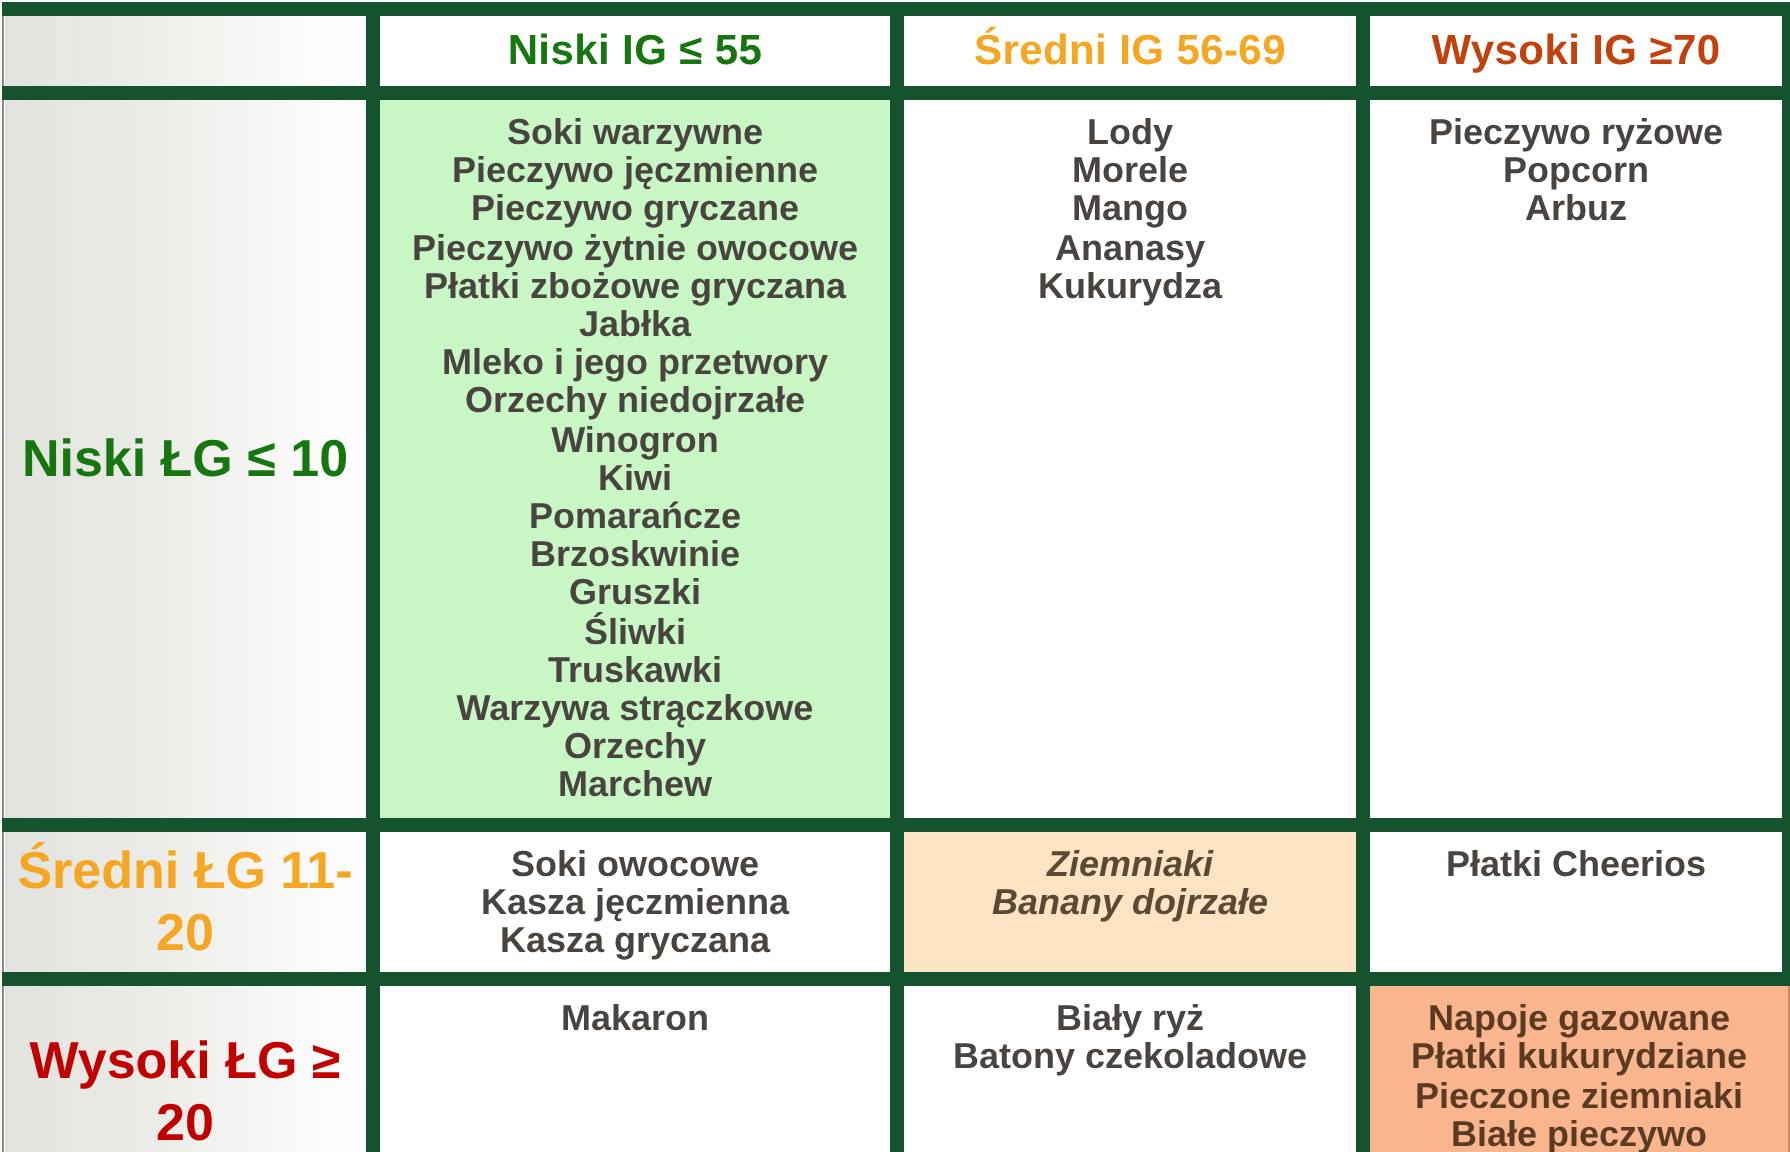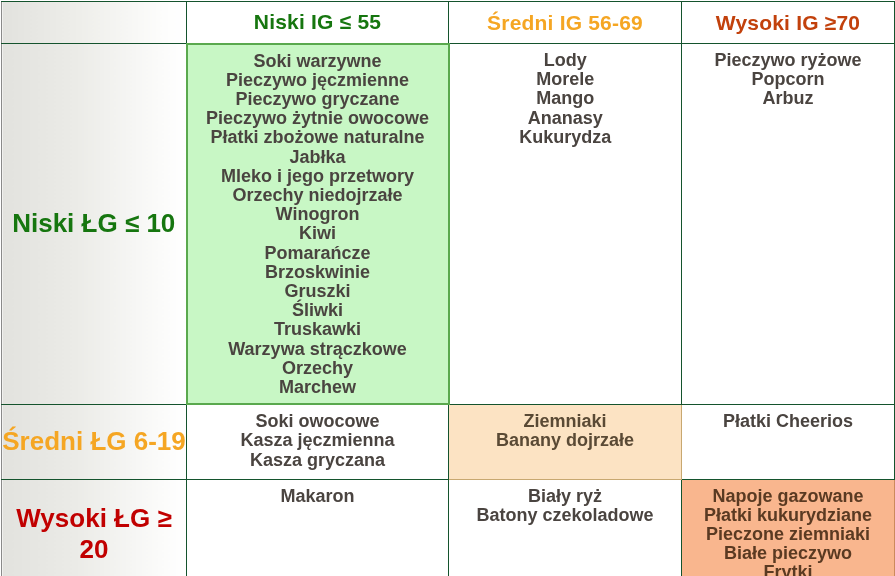--- a/index.html
+++ b/index.html
@@ -23,21 +23,21 @@
 
   table.gi-table {
     width: 893px;
     height: 574px;
     border-collapse: collapse;
     table-layout: fixed;
     margin: 1px 0 0 1px;
   }
 
   table.gi-table td {
-    border: 1px solid #14532d;
+    border: 7px solid #14532d;
     vertical-align: middle;
     text-align: center;
     padding: 0;
     box-sizing: border-box;
   }
 
   
   col.c0 { width: 185px; }
   col.c1 { width: 262px; }
   col.c2 { width: 233px; }
@@ -91,20 +91,21 @@
   .cell.green {
     background: #c8f7c5;
     border: 2px solid #5aa94e !important;
   }
   .cell.green .pad { color: #4a4440; }
 
   
   .cell.peach {
     background: #fce3c3;
     border: 1px solid #c8a870 !important;
+    font-style: italic;
   }
   .cell.peach .pad { color: #5a4a35; }
 
   
   .cell.orange {
     background: #f9b68e;
     border: 1px solid #cc8a5c !important;
   }
   .cell.orange .pad { color: #5a3a22; }
 
@@ -137,21 +138,21 @@
 
       <tr class="r1">
         <td class="rowlab low">Niski ŁG  ≤ 10</td>
 
         <td class="cell green valign-top">
           <div class="pad">
             <span class="line">Soki warzywne</span>
             <span class="line">Pieczywo jęczmienne</span>
             <span class="line">Pieczywo gryczane</span>
             <span class="line">Pieczywo żytnie owocowe</span>
-            <span class="line">Płatki zbożowe naturalne</span>
+            <span class="line">Płatki zbożowe gryczana</span>
             <span class="line">Jabłka</span>
             <span class="line">Mleko i jego przetwory</span>
             <span class="line">Orzechy niedojrzałe</span>
             <span class="line">Winogron</span>
             <span class="line">Kiwi</span>
             <span class="line">Pomarańcze</span>
             <span class="line">Brzoskwinie</span>
             <span class="line">Gruszki</span>
             <span class="line">Śliwki</span>
             <span class="line">Truskawki</span>
@@ -174,21 +175,21 @@
         <td class="cell valign-top">
           <div class="pad">
             <span class="line">Pieczywo ryżowe</span>
             <span class="line">Popcorn</span>
             <span class="line">Arbuz</span>
           </div>
         </td>
       </tr>
 
       <tr class="r2">
-        <td class="rowlab mid">Średni ŁG 6-19</td>
+        <td class="rowlab mid">Średni ŁG 11-20</td>
 
         <td class="cell valign-top">
           <div class="pad">
             <span class="line">Soki owocowe</span>
             <span class="line">Kasza jęczmienna</span>
             <span class="line">Kasza gryczana</span>
           </div>
         </td>
 
         <td class="cell peach valign-top">

